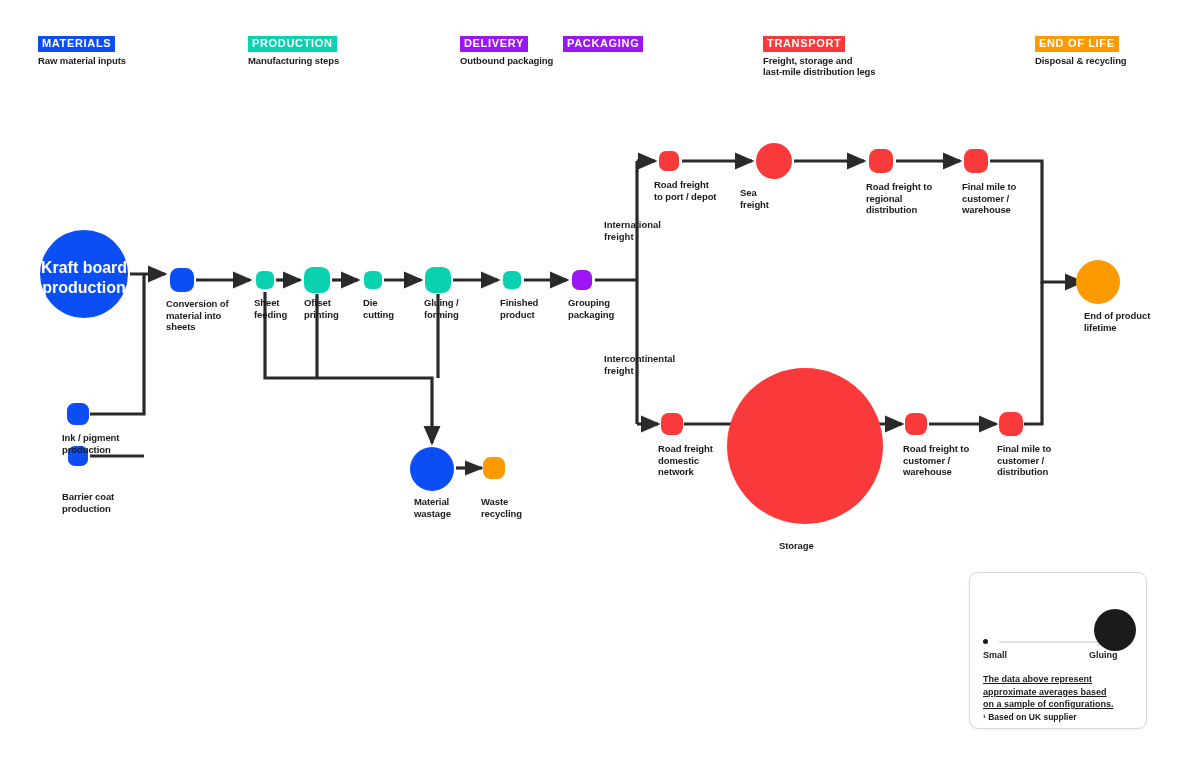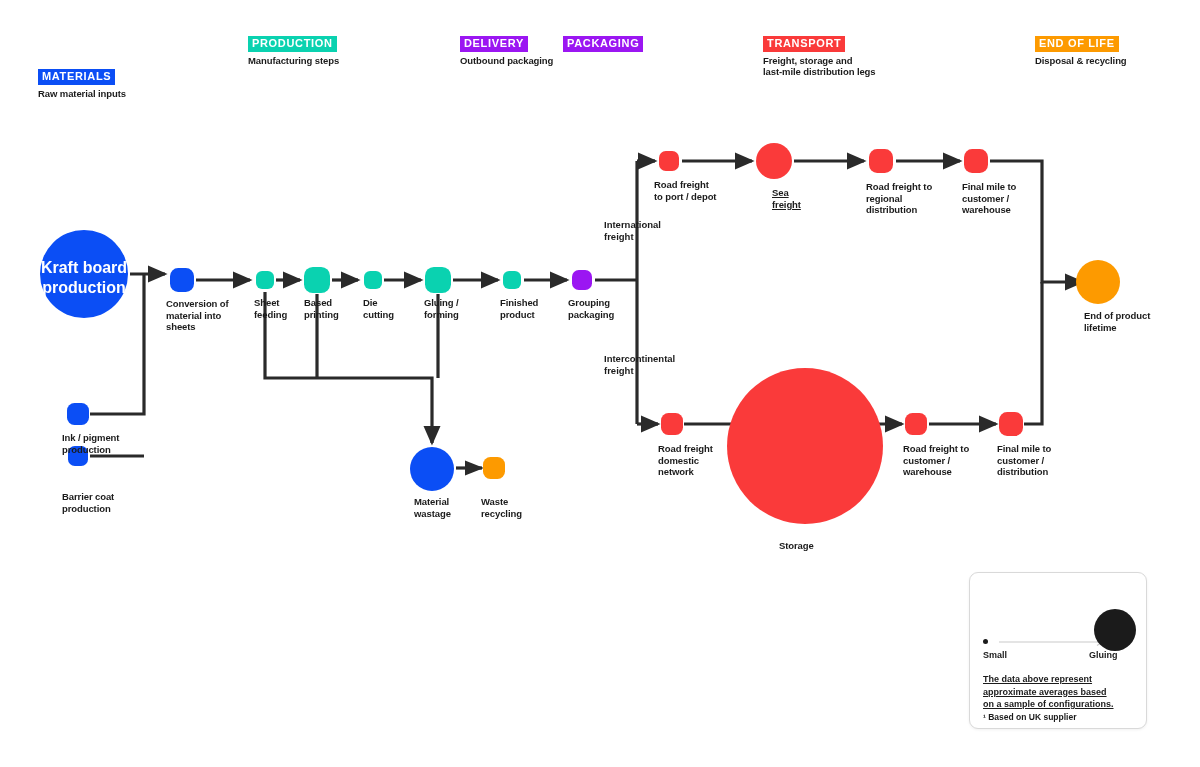--- a/index.html
+++ b/index.html
@@ -149,21 +149,21 @@
     color: #1b1b1b;
     font-weight: 600;
   }
 </style>
 </head>
 <body>
 
 <div id="stage">
 
   <div id="legend-row">
-      <div class="legend-group" style="left: 38px; top: 33px; margin-top: 33px;"><span class="legend-title" style="background: rgb(11, 78, 245);">MATERIALS</span><div class="legend-sub" style="white-space: pre-line;">Raw material inputs</div></div>
+      <div class="legend-group" style="left: 38px; top: 33px;"><span class="legend-title" style="background: rgb(11, 78, 245);">MATERIALS</span><div class="legend-sub" style="white-space: pre-line;">Raw material inputs</div></div>
       <div class="legend-group" style="left: 248px; top: 33px;"><span class="legend-title" style="background: rgb(10, 210, 176);">PRODUCTION</span><div class="legend-sub" style="white-space: pre-line;">Manufacturing steps</div></div>
       <div class="legend-group" style="left: 460px; top: 33px;"><span class="legend-title" style="background: rgb(155, 22, 242);">DELIVERY</span><div class="legend-sub" style="white-space: pre-line;">Outbound packaging</div></div>
       <div class="legend-group" style="left: 563px; top: 33px;"><span class="legend-title" style="background: rgb(155, 22, 242);">PACKAGING</span></div>
       <div class="legend-group" style="left: 763px; top: 33px;"><span class="legend-title" style="background: rgb(250, 58, 58);">TRANSPORT</span><div class="legend-sub" style="white-space: pre-line;">Freight, storage and
 last-mile distribution legs</div></div>
       <div class="legend-group" style="left: 1035px; top: 33px;"><span class="legend-title" style="background: rgb(253, 154, 0);">END OF LIFE</span><div class="legend-sub" style="white-space: pre-line;">Disposal &amp; recycling</div></div>
     </div>
 
   <svg id="flow" viewBox="0 0 1200 767" xmlns="http://www.w3.org/2000/svg">
     <defs>
@@ -249,33 +249,33 @@
 production</div>
       <div class="node-label" style="left: 166px; top: 298px;">Conversion of
 material into
 sheets</div>
       <div class="node-label" style="left: 62px; top: 432px;">Ink / pigment
 production</div>
       <div class="node-label" style="left: 62px; top: 491px;">Barrier coat
 production</div>
       <div class="node-label" style="left: 254px; top: 297px;">Sheet
 feeding</div>
-      <div class="node-label" style="left: 304px; top: 297px;">Based
+      <div class="node-label" style="left: 304px; top: 297px;">Offset
 printing</div>
       <div class="node-label" style="left: 363px; top: 297px;">Die
 cutting</div>
       <div class="node-label" style="left: 424px; top: 297px;">Gluing /
 forming</div>
       <div class="node-label" style="left: 500px; top: 297px;">Finished
 product</div>
       <div class="node-label" style="left: 568px; top: 297px;">Grouping
 packaging</div>
       <div class="node-label" style="left: 654px; top: 179px;">Road freight
 to port / depot</div>
-      <div class="node-label" style="left: 772px; top: 187px; text-decoration: underline;">Sea
+      <div class="node-label" style="left: 740px; top: 187px;">Sea
 freight</div>
       <div class="node-label" style="left: 866px; top: 181px;">Road freight to
 regional
 distribution</div>
       <div class="node-label" style="left: 962px; top: 181px;">Final mile to
 customer /
 warehouse</div>
       <div class="node-label" style="left: 658px; top: 443px;">Road freight
 domestic
 network</div>

